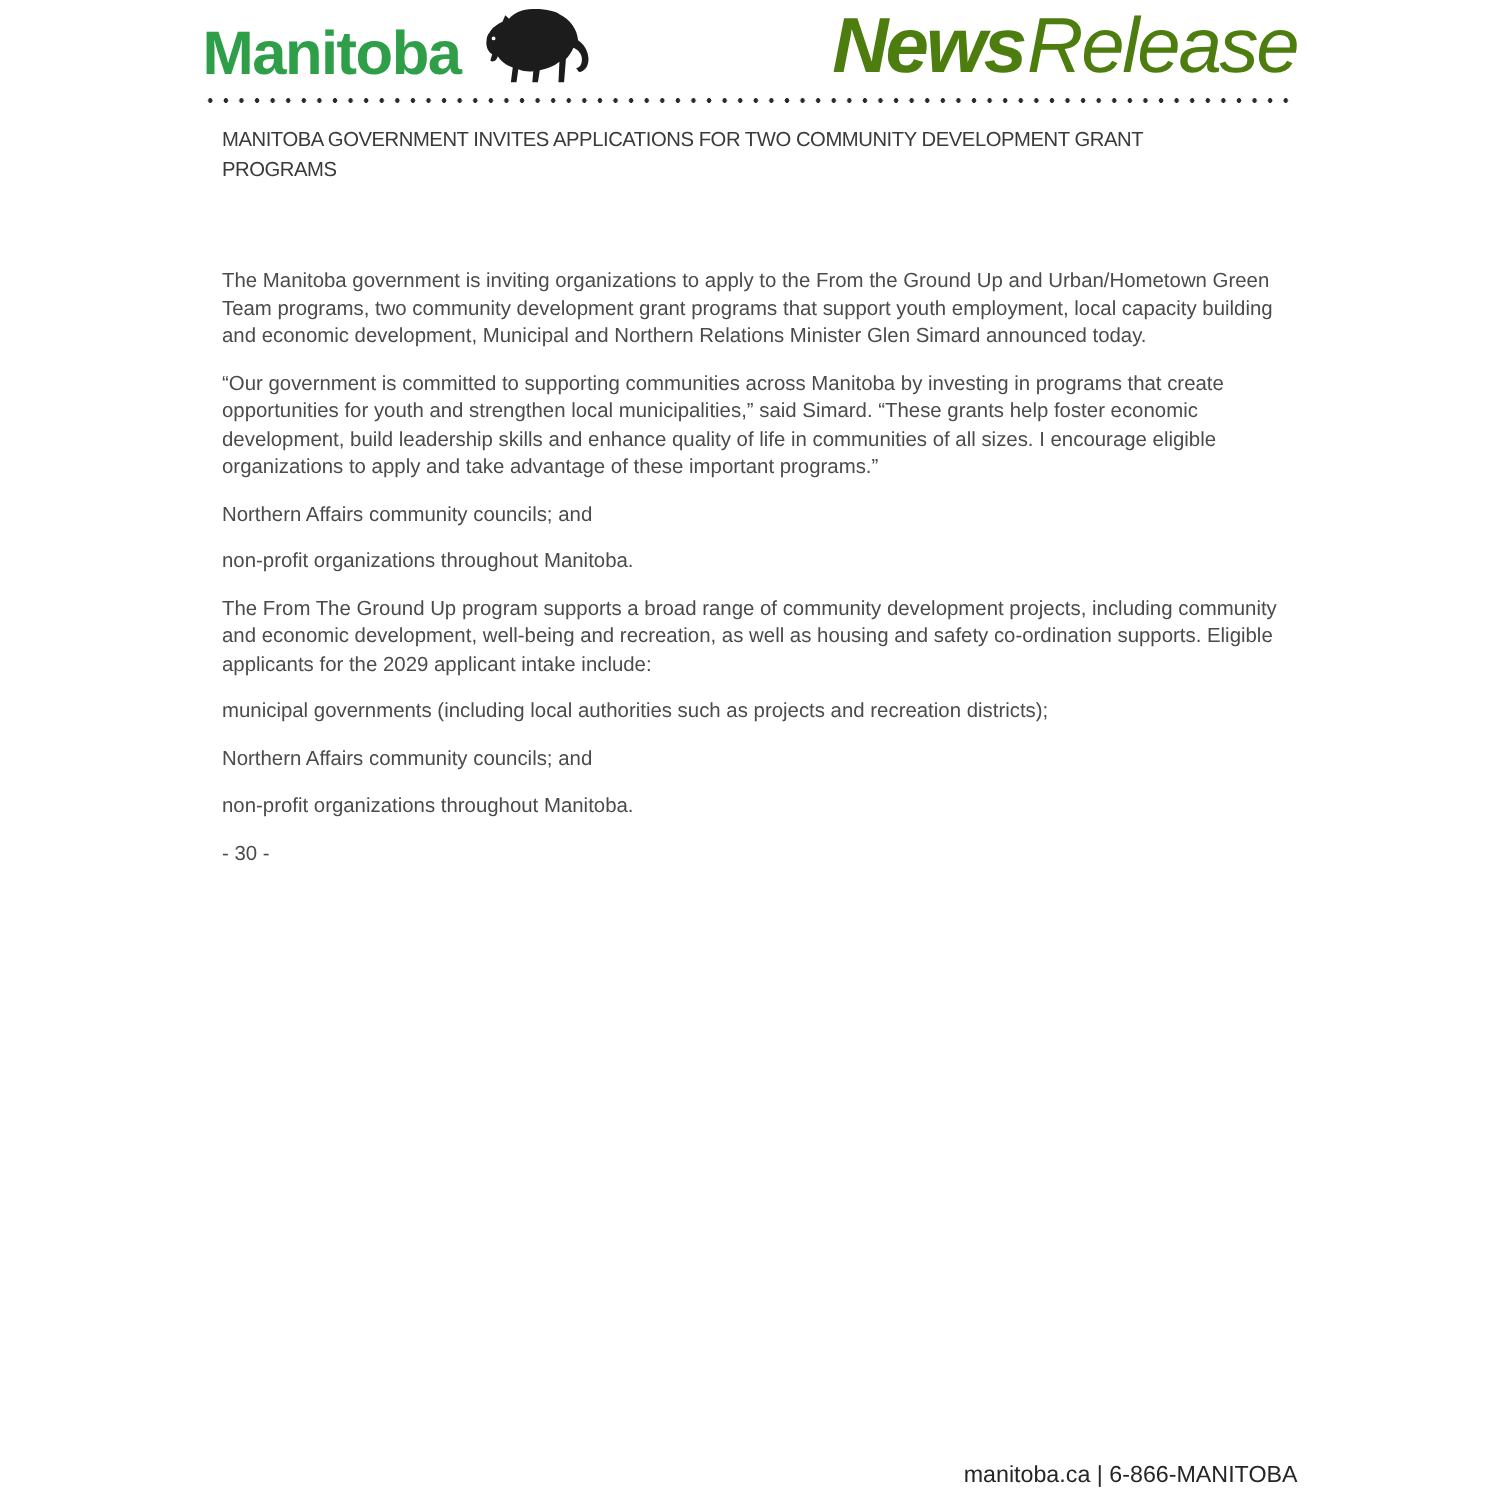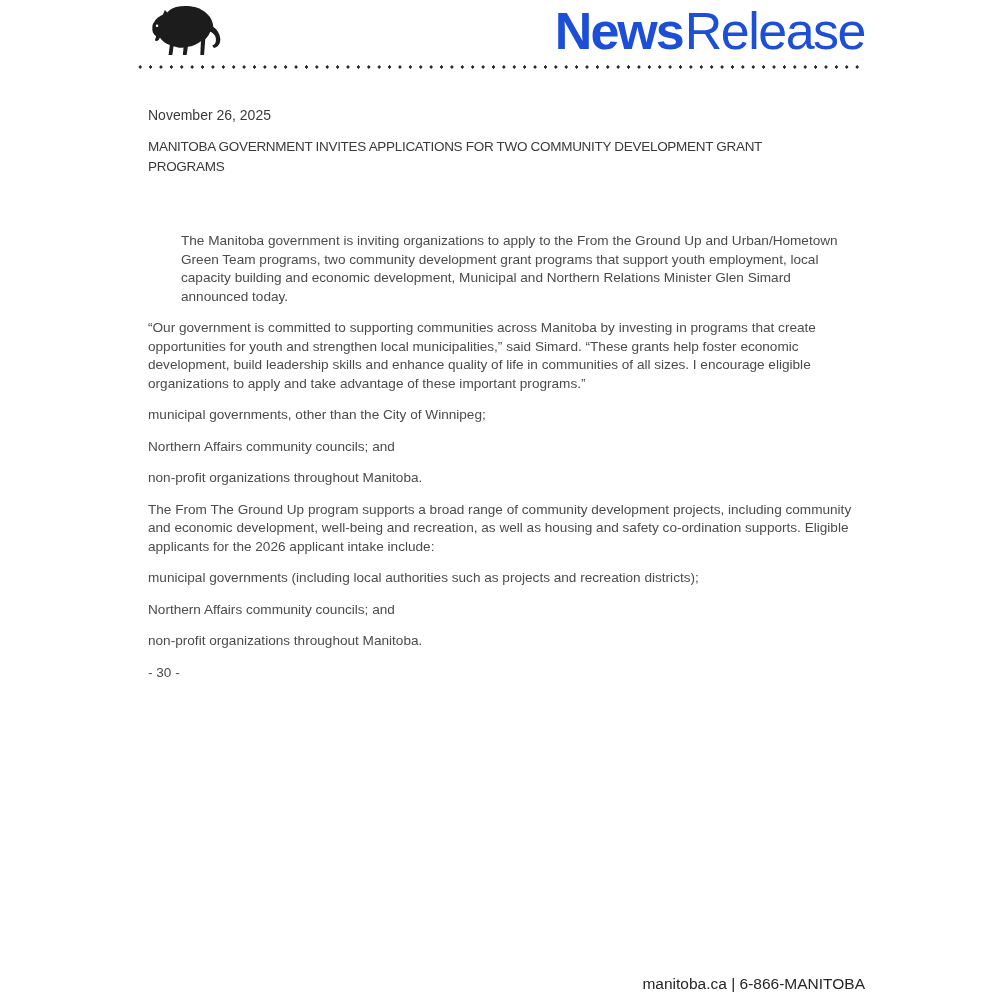--- a/index.html
+++ b/index.html
@@ -27,22 +27,22 @@
     height: 54px;
   }
   .brand-left { display: flex; align-items: flex-end; }
   .wordmark {
     font-size: 41px; font-weight: 700;
     color: #2E9E49; letter-spacing: -1px;
     line-height: 46px;
   }
   .bison { width: 82px; height: 56px; margin-left: 10px; }
   .masthead {
-    font-size: 52px;
-    color: #1d4ed8; line-height: 54px; white-space: nowrap;
+    font-style: italic; font-size: 52px;
+    color: #4d7c0f; line-height: 54px; white-space: nowrap;
   }
   .masthead .news { font-weight: 700; letter-spacing: -2px; }
   .masthead .release { font-weight: 400; letter-spacing: -1.5px; margin-left: 2px; }
   .dotted-rule {
     margin-top: 6px; height: 6px; width: 100%;
     background-image: radial-gradient(circle, #2b2b2b 1.5px, transparent 1.7px);
     background-size: 10.4px 6px;
     background-repeat: repeat-x;
     background-position: 0 50%;
   }
@@ -58,21 +58,21 @@
     font-size: 13.5px; font-weight: 400;
     letter-spacing: -0.3px;
     color: #3a3a3a; line-height: 19.5px;
     white-space: pre-line;
   }
   .para {
     margin: 0 0 13px;
     font-size: 13.6px; line-height: 18.5px;
     color: #4b4b4b;
   }
-  .para.first { margin-top: 56px; margin-left: 33px; }
+  .para.first { margin-top: 56px; }
   .deadline-link {
     color: #1f1f1f; text-decoration: none; cursor: pointer;
   }
   .closing {
     margin: 2px 0 0;
     text-align: left;
     font-size: 13.6px; color: #4b4b4b; line-height: 18.5px;
   }
   
   .footer {
@@ -82,20 +82,21 @@
 </style>
 </head>
 <body>
 
 <div class="page">
 
   <header>
 
     <div class="brand-row">
       <div class="brand-left">
+        <span class="wordmark">Manitoba</span>
         <svg class="bison" viewBox="0 0 120 90" xmlns="http://www.w3.org/2000/svg">
           <path fill="#1c1c1c" d="M6 40
             C5 46 7 52 12 55 L10 62 C14 64 17 61 18 57
             C21 62 27 67 34 69 L32 85 L38 85 L40 71
             C45 73 51 74 56 73 L55 85 L61 85 L63 72
             C70 71 78 68 84 63 L83 85 L89 85 L91 60
             C94 57 97 53 99 48
             C104 50 109 55 108 62 C108 66 106 69 102 70
             L105 74 C112 73 116 66 115 58 C114 50 110 44 104 40
             C103 28 96 18 84 12
@@ -108,30 +109,28 @@
       </div>
       <div class="masthead">
         <span class="news">News</span><span class="release">Release</span>
       </div>
     </div>
 
     <div class="dotted-rule"></div>
   </header>
 
   <main class="content">
-    <p class="date-line">November 26, 2025</p>
     <h2 class="headline">MANITOBA GOVERNMENT INVITES APPLICATIONS FOR TWO COMMUNITY DEVELOPMENT GRANT
 PROGRAMS</h2>
 
     <p class="para first">The Manitoba government is inviting organizations to apply to the From the Ground Up and Urban/Hometown Green Team programs, two community development grant programs that support youth employment, local capacity building and economic development, Municipal and Northern Relations Minister Glen Simard announced today.</p>
     <p class="para">“Our government is committed to supporting communities across Manitoba by investing in programs that create opportunities for youth and strengthen local municipalities,” said Simard. “These grants help foster economic development, build leadership skills and enhance quality of life in communities of all sizes. I encourage eligible organizations to apply and take advantage of these important programs.”</p>
-    <p class="para">municipal governments, other than the City of Winnipeg;</p>
     <p class="para">Northern Affairs community councils; and</p>
     <p class="para">non-profit organizations throughout Manitoba.</p>
-    <p class="para">The From The Ground Up program supports a broad range of community development projects, including community and economic development, well-being and recreation, as well as housing and safety co-ordination supports. Eligible applicants for the 2026 applicant intake include:</p>
+    <p class="para">The From The Ground Up program supports a broad range of community development projects, including community and economic development, well-being and recreation, as well as housing and safety co-ordination supports. Eligible applicants for the 2029 applicant intake include:</p>
     <p class="para">municipal governments (including local authorities such as projects and recreation districts);</p>
     <p class="para">Northern Affairs community councils; and</p>
     <p class="para">non-profit organizations throughout Manitoba.</p>
 
 
     <p class="closing">- 30 -</p>
   </main>
 
   <div class="footer">
     <span>manitoba.ca | 6-866-MANITOBA</span>

